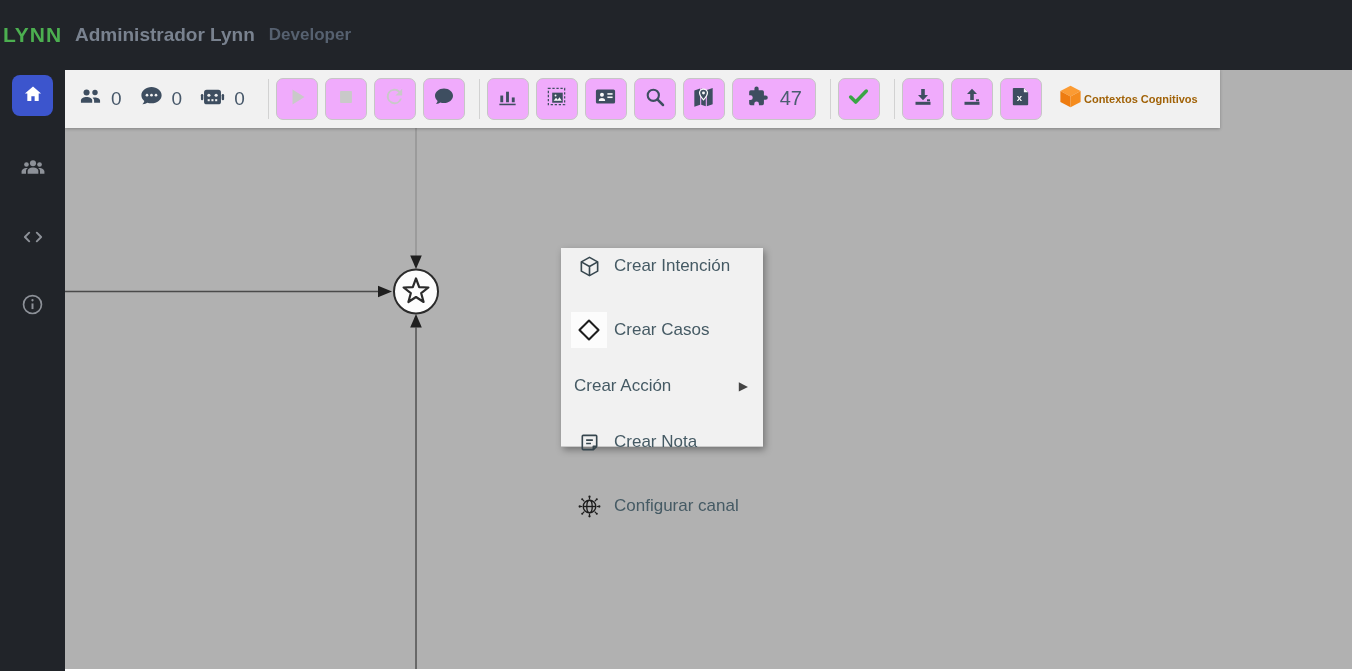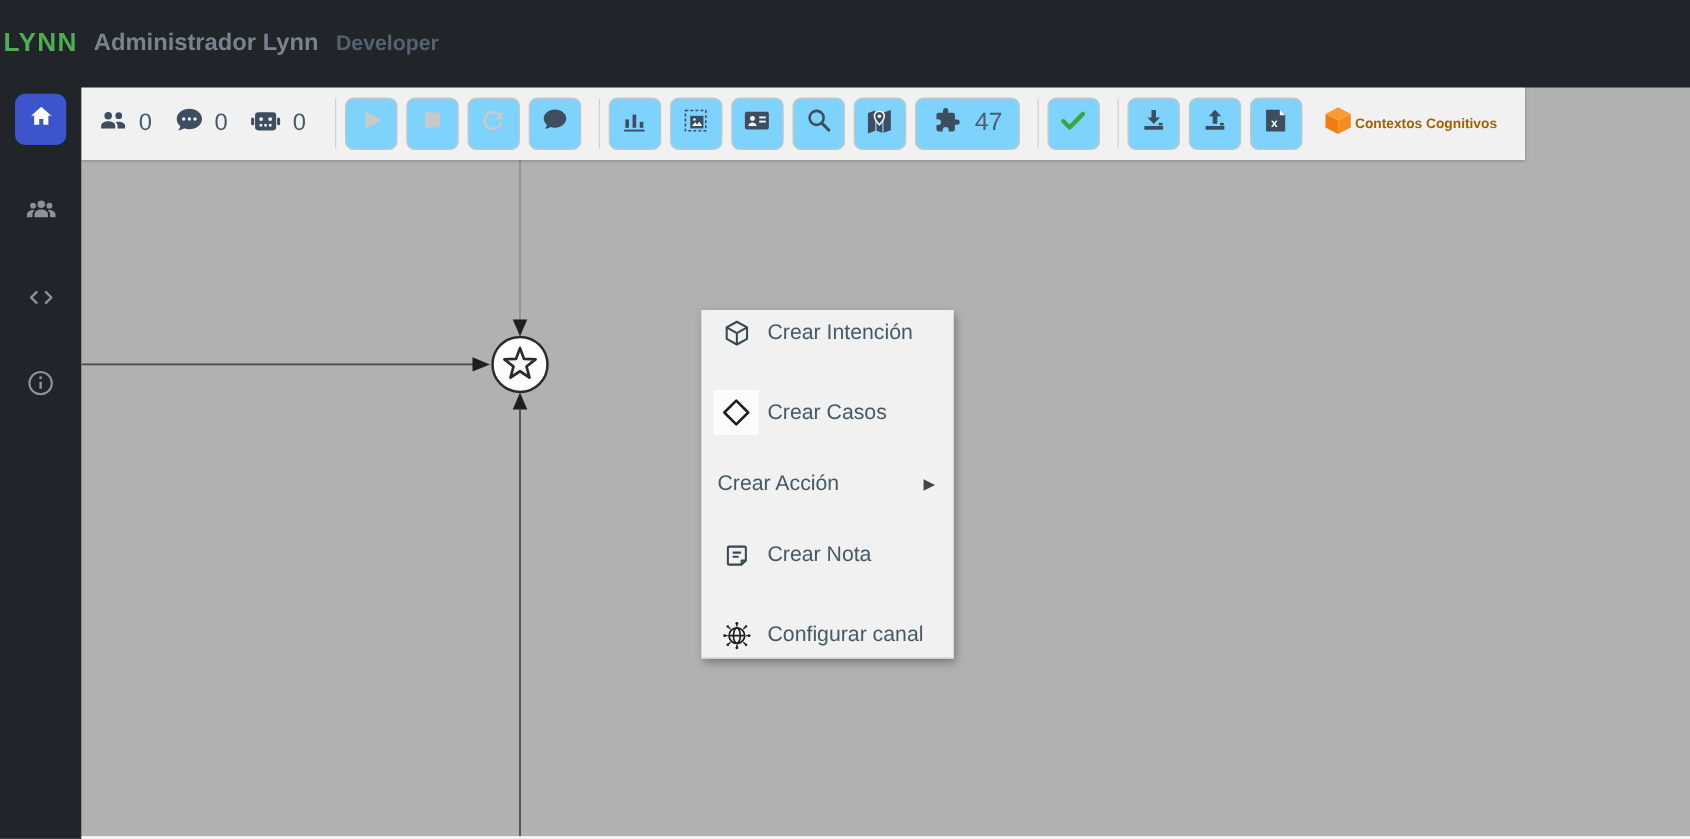--- a/index.html
+++ b/index.html
@@ -22,21 +22,21 @@
   .side-ic { margin-top:38px; color:#8d9198; display:flex; cursor:pointer; }
 
   
   .toolbar { position:absolute; left:65px; top:69px; width:1155px; height:59px;
     background:#f1f1f1; z-index:20; display:flex; align-items:center; padding:0 12px;
     box-shadow:0 1px 3px rgba(0,0,0,.25); }
   .counter { display:flex; align-items:center; color:#3e4e60; margin-right:16px; }
   .counter .cnt { font-size:19px; color:#47586a; margin-left:7px; }
   .tdiv { width:1px; height:40px; background:#d2d2d2; margin:0 7px; flex:none; }
   .tbtn { width:42px; height:42px; border:1px solid #c6c6c6; border-radius:7px;
-    background:#7dd3fc; display:flex; align-items:center; justify-content:center;
+    background:#f0abfc; display:flex; align-items:center; justify-content:center;
     margin-right:7px; color:#3e4e60; cursor:pointer; flex:none; }
   .tbtn.dis { color:#c9c9c9; cursor:default; }
   .tbtn.wide { width:auto; padding:0 13px; }
   .tbtn .cnt47 { font-size:20px; color:#4a5d70; margin-left:11px; }
   .tbtn.checkb { color:#3aa545; }
   .ctx { display:flex; align-items:center; margin-left:8px; }
   .ctx-title { font-size:11px; font-weight:bold; color:#a16207; white-space:nowrap; }
 
   
   .canvas { position:absolute; left:65px; top:69px; width:1287px; height:602px;
@@ -45,21 +45,21 @@
   .bottom-strip { position:absolute; left:0; bottom:0; width:100%; height:2px; background:#fff; }
 
   .session { position:absolute; left:1px; top:59px; height:38px; background:#ffffff;
     display:flex; align-items:center; padding:0 12px; font-size:16px; white-space:nowrap;
     box-shadow:0 1px 2px rgba(0,0,0,.2); }
   .session .usr { font-weight:bold; color:#37474f; }
   .session .sep { color:#6f7a85; margin:0 6px; }
   .session .tm { color:#5f6b76; }
 
   
-  .menu { position:absolute; left:496px; top:179px; width:202px; height:279px;
+  .menu { position:absolute; left:496px; top:179px; width:202px; height:199px;
     background:#f1f1f1; display:flex; flex-direction:column;
     box-shadow:2px 3px 7px rgba(0,0,0,.35); border-bottom:1px solid #c9c9c9;gap:28px; }
   .mi { flex:1; display:flex; align-items:center; padding-left:10px; cursor:pointer;
     color:#455a64; font-size:17px; }
   .mi .ic { width:36px; height:36px; display:flex; align-items:center; justify-content:center;
     margin-right:7px; color:#37474f; flex:none; }
   .mi .ic.hl { background:#fcfcfc; }
   .mi.noicon { padding-left:13px; }
   .mi .sub { margin-left:auto; margin-right:15px; color:#444; font-size:12px; }
 </style>

